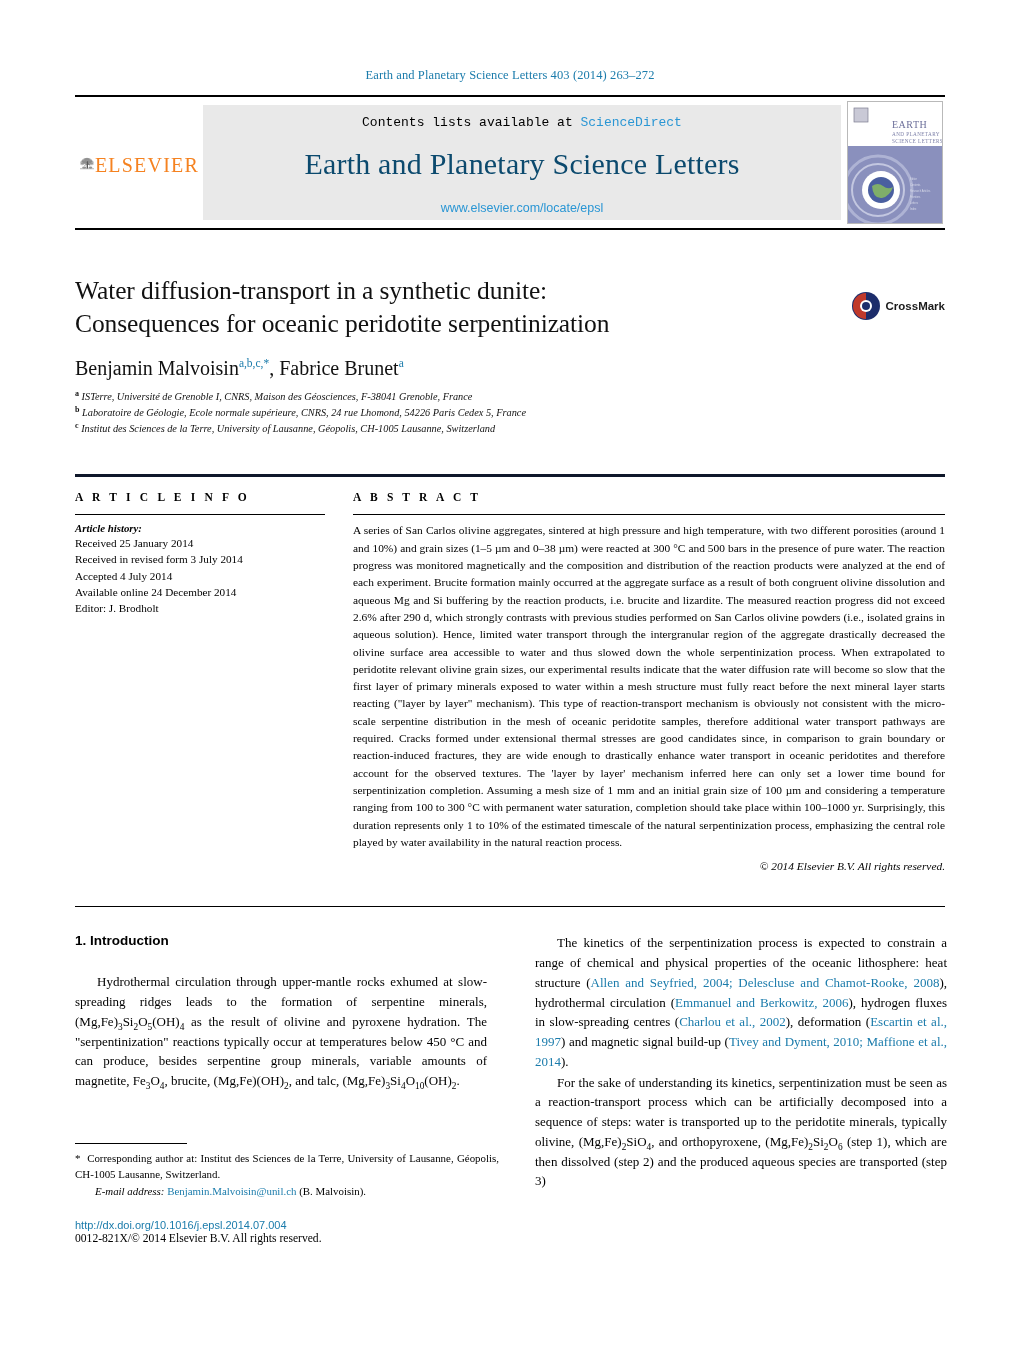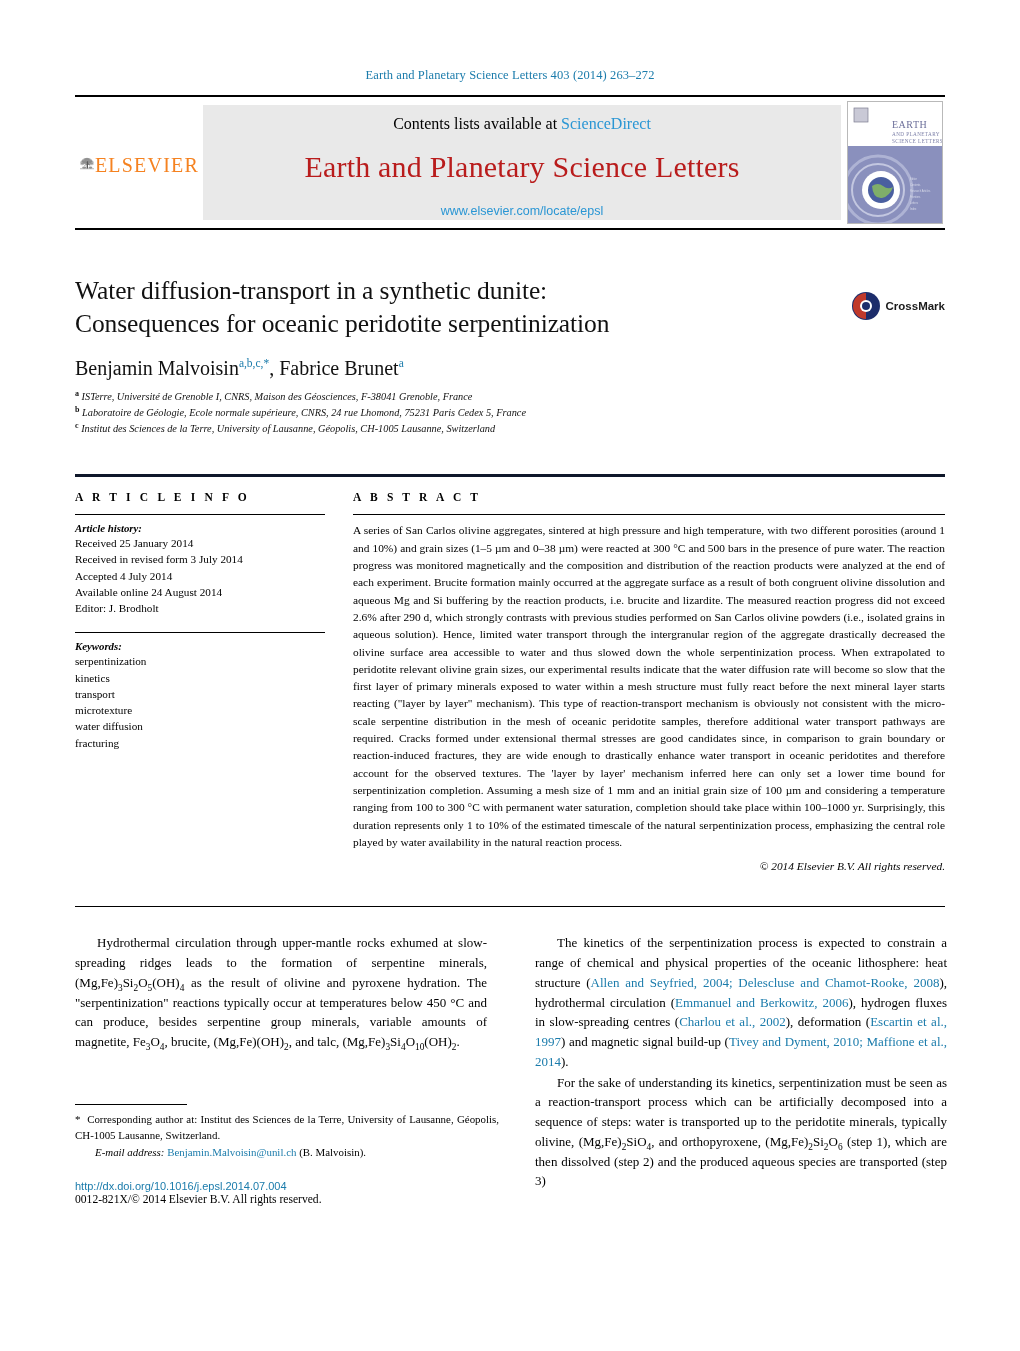--- a/index.html
+++ b/index.html
@@ -60,31 +60,31 @@
     background: #e9e9e9;
     margin: 8px 0 8px 0;
     display: flex;
     flex-direction: column;
     align-items: center;
     justify-content: flex-start;
     padding-top: 10px;
     position: relative;
   }
   .contents-line {
-    font-family: Liberation Serif, serif;
-    font-size: 16px;
+    font-family: Liberation Mono, monospace;
+    font-size: 13px;
     color: #000;
   }
   .contents-line .sd { color: #2a96d4; }
   .journal-title {
     font-family: "Liberation Serif", serif;
     font-size: 30px;
     margin-top: 17px;
     letter-spacing: 0.2px;
-    color:#b91c1c;
+    color:#0c4a6e;
   }
   .journal-url {
     font-family: "Liberation Sans", sans-serif;
     font-size: 12.5px;
     color: #2a96d4;
     margin-top: 20px;
   }
   .cover-thumb {
     width: 96px;
     flex: 0 0 96px;
@@ -314,60 +314,51 @@
       <span>Water diffusion-transport in a synthetic dunite:</span><br>
       <span>Consequences for oceanic peridotite serpentinization</span>
     </div>
 
     <div class="authors">
       <span>Benjamin Malvoisin</span><sup>a,b,c,</sup><sup class="star">*</sup><span>, </span><span>Fabrice Brunet</span><sup>a</sup>
     </div>
 
     <div class="affils">
       <div class="affil"><sup>a</sup> <span>ISTerre, Université de Grenoble I, CNRS, Maison des Géosciences, F-38041 Grenoble, France</span></div>
-      <div class="affil"><sup>b</sup> <span>Laboratoire de Géologie, Ecole normale supérieure, CNRS, 24 rue Lhomond, 75231 Paris Cedex 5, France</span></div>
+      <div class="affil"><sup>b</sup> <span>Laboratoire de Géologie, Ecole normale supérieure, CNRS, 24 rue Lhomond, 54226 Paris Cedex 5, France</span></div>
       <div class="affil"><sup>c</sup> <span>Institut des Sciences de la Terre, University of Lausanne, Géopolis, CH-1005 Lausanne, Switzerland</span></div>
     </div>
   </div>
 
   <div class="infoabs">
 
     <div class="col-info">
       <div class="sec-head">A R T I C L E    I N F O</div>
       <div class="rule"></div>
       <div class="hist-label">Article history:</div>
       <div class="hist-line">Received 25 January 2014</div>
       <div class="hist-line">Received in revised form 3 July 2014</div>
       <div class="hist-line">Accepted 4 July 2014</div>
-      <div class="hist-line">Available online 24 August 2014</div>
+      <div class="hist-line">Available online 24 December 2014</div>
       <div class="hist-line">Editor: J. Brodholt</div>
 
-      <div class="kw-block">
-        <div class="kw-rule"></div>
-        <div class="kw-label">Keywords:</div>
-        <div class="kw-line">serpentinization</div>
-        <div class="kw-line">kinetics</div>
-        <div class="kw-line">transport</div>
-        <div class="kw-line">microtexture</div>
-        <div class="kw-line">water diffusion</div>
-        <div class="kw-line">fracturing</div>
-      </div>
     </div>
 
     <div class="col-abs">
       <div class="sec-head">A B S T R A C T</div>
       <div class="rule"></div>
       <div class="abstract-body">A series of San Carlos olivine aggregates, sintered at high pressure and high temperature, with two different porosities (around 1 and 10%) and grain sizes (1–5 µm and 0–38 µm) were reacted at 300 °C and 500 bars in the presence of pure water. The reaction progress was monitored magnetically and the composition and distribution of the reaction products were analyzed at the end of each experiment. Brucite formation mainly occurred at the aggregate surface as a result of both congruent olivine dissolution and aqueous Mg and Si buffering by the reaction products, i.e. brucite and lizardite. The measured reaction progress did not exceed 2.6% after 290 d, which strongly contrasts with previous studies performed on San Carlos olivine powders (i.e., isolated grains in aqueous solution). Hence, limited water transport through the intergranular region of the aggregate drastically decreased the olivine surface area accessible to water and thus slowed down the whole serpentinization process. When extrapolated to peridotite relevant olivine grain sizes, our experimental results indicate that the water diffusion rate will become so slow that the first layer of primary minerals exposed to water within a mesh structure must fully react before the next mineral layer starts reacting ("layer by layer" mechanism). This type of reaction-transport mechanism is obviously not consistent with the micro-scale serpentine distribution in the mesh of oceanic peridotite samples, therefore additional water transport pathways are required. Cracks formed under extensional thermal stresses are good candidates since, in comparison to grain boundary or reaction-induced fractures, they are wide enough to drastically enhance water transport in oceanic peridotites and therefore account for the observed textures. The 'layer by layer' mechanism inferred here can only set a lower time bound for serpentinization completion. Assuming a mesh size of 1 mm and an initial grain size of 100 µm and considering a temperature ranging from 100 to 300 °C with permanent water saturation, completion should take place within 100–1000 yr. Surprisingly, this duration represents only 1 to 10% of the estimated timescale of the natural serpentinization process, emphasizing the central role played by water availability in the natural reaction process.</div>
       <div class="copyright">© 2014 Elsevier B.V. All rights reserved.</div>
     </div>
   </div>
 
   <div class="bodycols">
 
     <div class="bcol">
+      <div class="sec-title">1. Introduction</div>
 
       <p class="para"><span>Hydrothermal circulation through upper-mantle rocks exhumed at slow-spreading ridges leads to the formation of serpentine minerals, (Mg,Fe)</span><sub>3</sub><span>Si</span><sub>2</sub><span>O</span><sub>5</sub><span>(OH)</span><sub>4</sub><span> as the result of olivine and pyroxene hydration. The "serpentinization" reactions typically occur at temperatures below 450 °C and can produce, besides serpentine group minerals, variable amounts of magnetite, Fe</span><sub>3</sub><span>O</span><sub>4</sub><span>, brucite, (Mg,Fe)(OH)</span><sub>2</sub><span>, and talc, (Mg,Fe)</span><sub>3</sub><span>Si</span><sub>4</sub><span>O</span><sub>10</sub><span>(OH)</span><sub>2</sub><span>.</span></p>
 
       <div class="footnote-area">
         <div class="fn-rule"></div>
         <div class="fn">
           <span class="star">*</span>&nbsp;&nbsp;<span>Corresponding author at: Institut des Sciences de la Terre, University of Lausanne, Géopolis, CH-1005 Lausanne, Switzerland.</span>
         </div>
         <div class="fn fn-email">
           <i>E-mail address:</i> <span class="link">Benjamin.Malvoisin@unil.ch</span> <span>(B. Malvoisin).</span>

